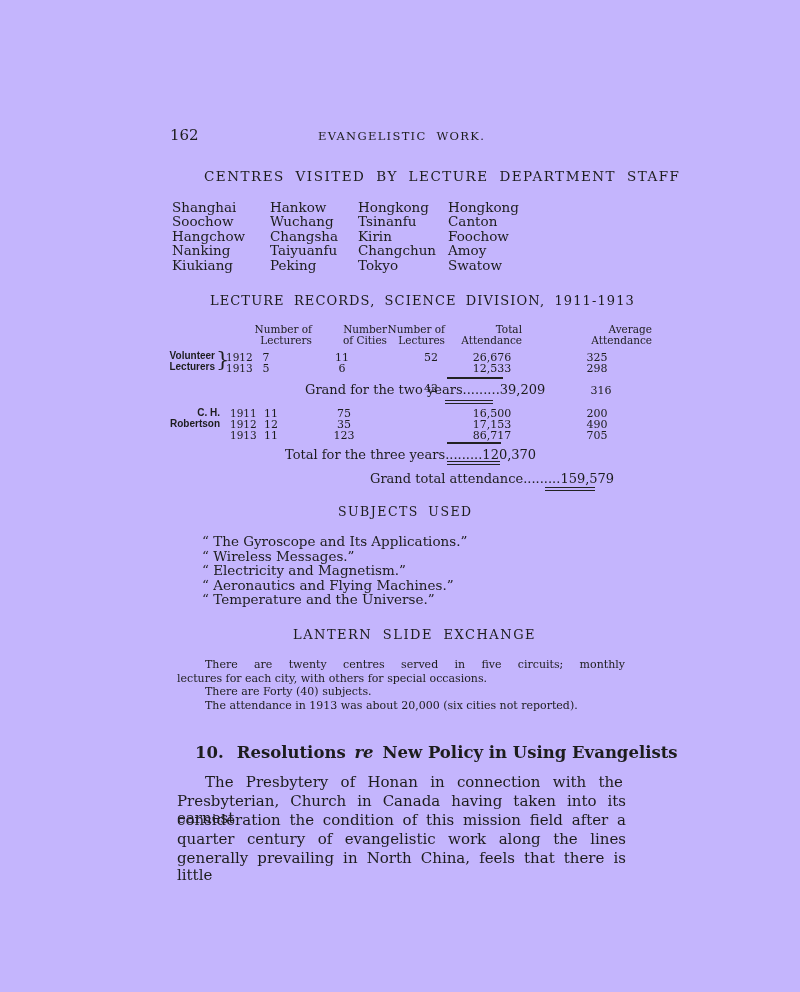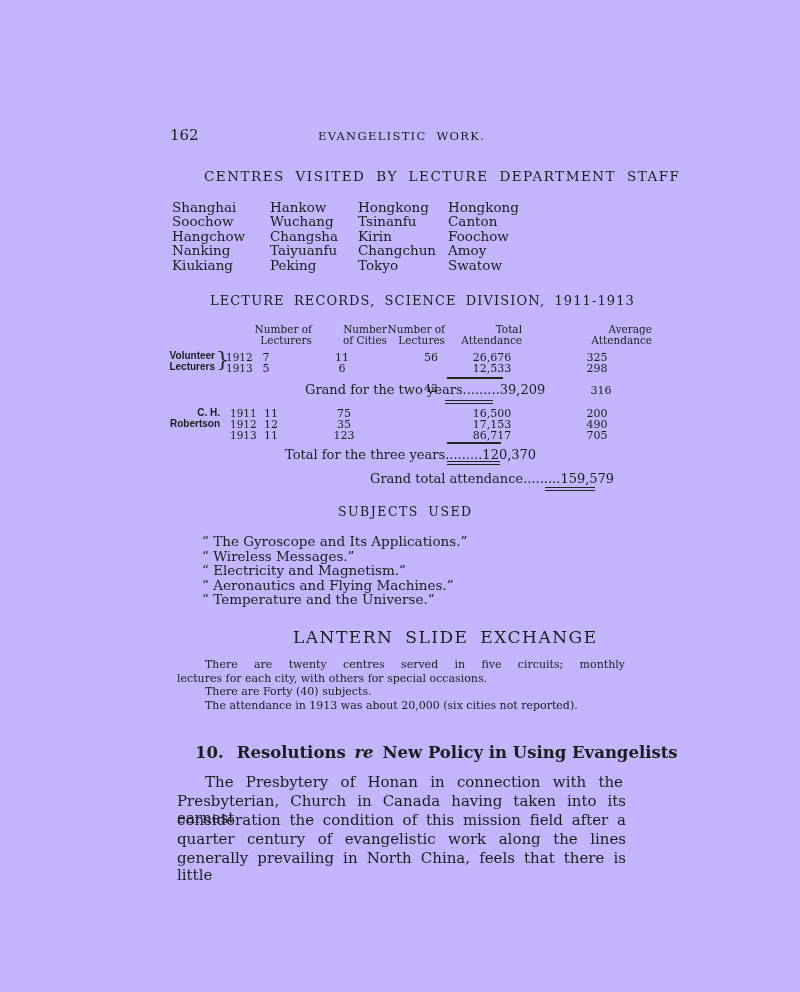--- a/index.html
+++ b/index.html
@@ -93,21 +93,21 @@
   <div class="t boldlabel right" style="left:150px; top:351px; width:65px;">Volunteer</div>
   <div class="t boldlabel right" style="left:150px; top:362px; width:65px;">Lecturers</div>
   <div class="brace" style="left:216px; top:347px;">}</div>
   <div class="yr" style="left:226px; top:352px;">1912</div>
   <div class="yr" style="left:226px; top:363px;">1913</div>
 
   <div class="cell" style="left:251px; top:352px; width:30px;">7</div>
   <div class="cell" style="left:251px; top:363px; width:30px;">5</div>
   <div class="cell" style="left:327px; top:352px; width:30px;">11</div>
   <div class="cell" style="left:327px; top:363px; width:30px;">6</div>
-  <div class="cell" style="left:411px; top:352px; width:40px;">56</div>
+  <div class="cell" style="left:411px; top:352px; width:40px;">52</div>
   <div class="cell" style="left:411px; top:363px; width:40px;margin-top:20px;">42</div>
   <div class="cell" style="left:457px; top:352px; width:70px;">26,676</div>
   <div class="cell" style="left:457px; top:363px; width:70px;">12,533</div>
   <div class="cell" style="left:577px; top:352px; width:40px;">325</div>
   <div class="cell" style="left:577px; top:363px; width:40px;">298</div>
 
   <div class="srule" style="left:447px; top:377px; width:56px;"></div>
 
   <div class="t" style="left:305px; top:383px; font-size:13px;">
     <span>Grand for the two years.........</span><span>39,209</span>
@@ -148,21 +148,21 @@
 
   <div class="t heading" style="left:338px; top:505px; font-size:12.5px; word-spacing:4px;">SUBJECTS USED</div>
   <div class="subjlist" style="left:202px; top:534px;">
     <div>“ The Gyroscope and Its Applications.”</div>
     <div>“ Wireless Messages.”</div>
     <div>“ Electricity and Magnetism.”</div>
     <div>“ Aeronautics and Flying Machines.”</div>
     <div>“ Temperature and the Universe.”</div>
   </div>
 
-  <div class="t heading" style="left:293px; top:628px; font-size:17px;">LANTERN SLIDE EXCHANGE</div>
+  <div class="t heading" style="left:293px; top:628px; font-size:13px;">LANTERN SLIDE EXCHANGE</div>
   <div class="jline lantern-line" style="left:205px; top:659px; width:420px;">There are twenty centres served in five circuits; monthly</div>
   <div class="t lantern-line" style="left:177px; top:673px;">lectures for each city, with others for special occasions.</div>
   <div class="t lantern-line" style="left:205px; top:686px;">There are Forty (40) subjects.</div>
   <div class="t lantern-line" style="left:205px; top:700px;">The attendance in 1913 was about 20,000 (six cities not reported).</div>
 
   <div class="t" style="left:195px; top:744px; font-size:16.5px; font-weight:700;">
     <span class="res-num">10.</span><span>Resolutions</span>
     <span class="res-re">re</span>
     <span>New Policy in Using Evangelists</span>
   </div>

